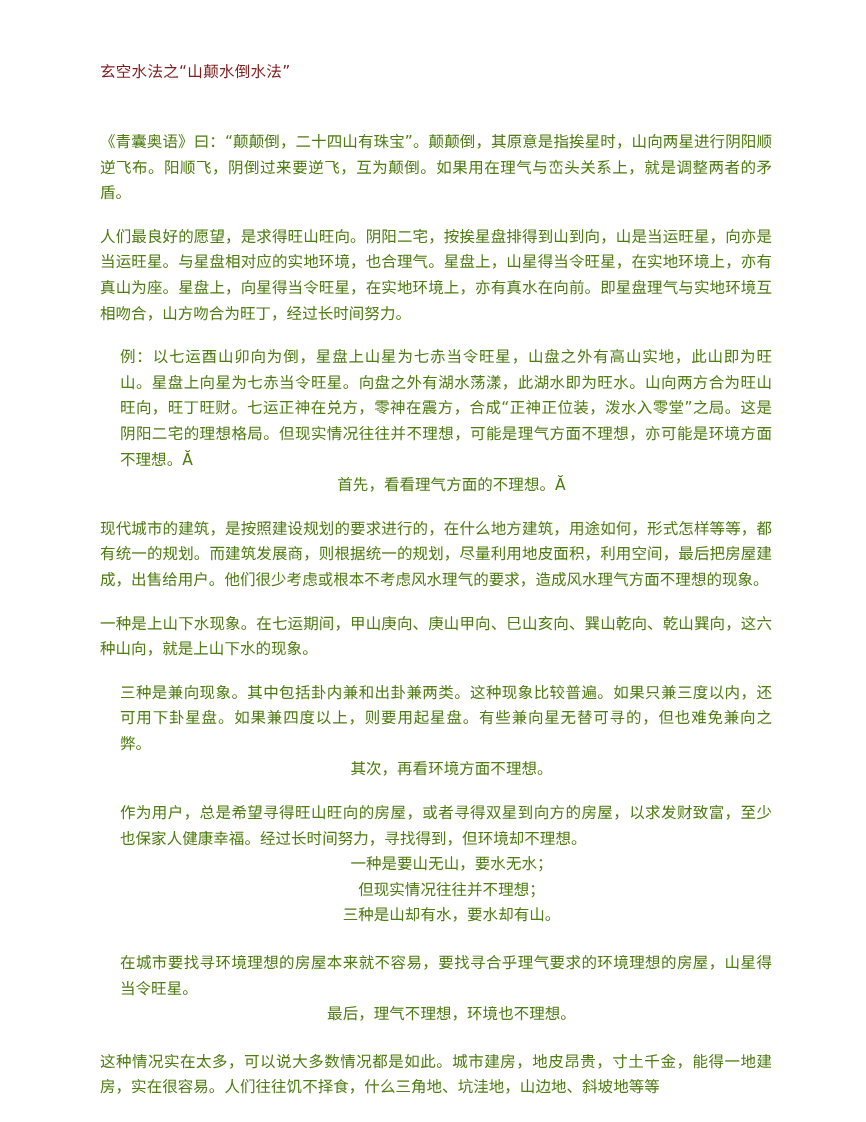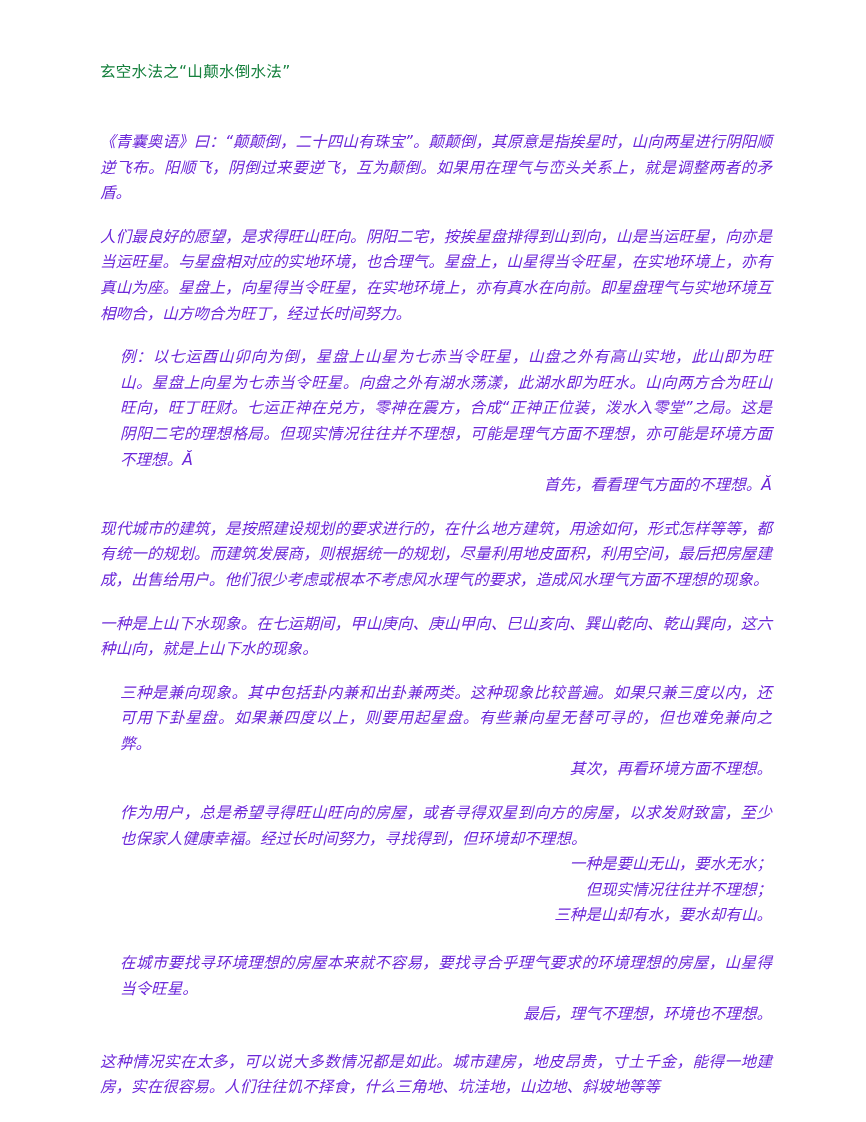--- a/index.html
+++ b/index.html
@@ -21,44 +21,43 @@
   }
   .doc-body {
     position: absolute;
     left: 100px;
     top: 60px;
     width: 672px;
   }
   .doc-title {
     font-size: 15.5px;
     line-height: 24px;
-    color: #15803d;
+    color: #7f1d1d;
     letter-spacing: 0.3px;
     margin: 0 0 46px 0;
     white-space: pre;
   }
   p.para {
     font-size: 15.5px;
     line-height: 25.6px;
-    color: #6d28d9;
+    color: #4d7c0f;
     margin: 0 0 18px 0;
     text-align: justify;
     text-justify: inter-character;
     letter-spacing: 0.05px;
     word-break: break-all;
     hyphens: none;
-    font-style: italic;
   }
   p.para.tight {
     margin-bottom: 0;
     margin-left: 20px;
   }
   p.para.indent {
     text-indent: 2em;
-    text-align: right;
+    text-align: center;
     margin-bottom: 0;
   }
   p.para.gap-after {
     margin-bottom: 18px;
   }
   p.para.gap-big {
     margin-bottom: 22px;
   }
 </style>
 </head>

